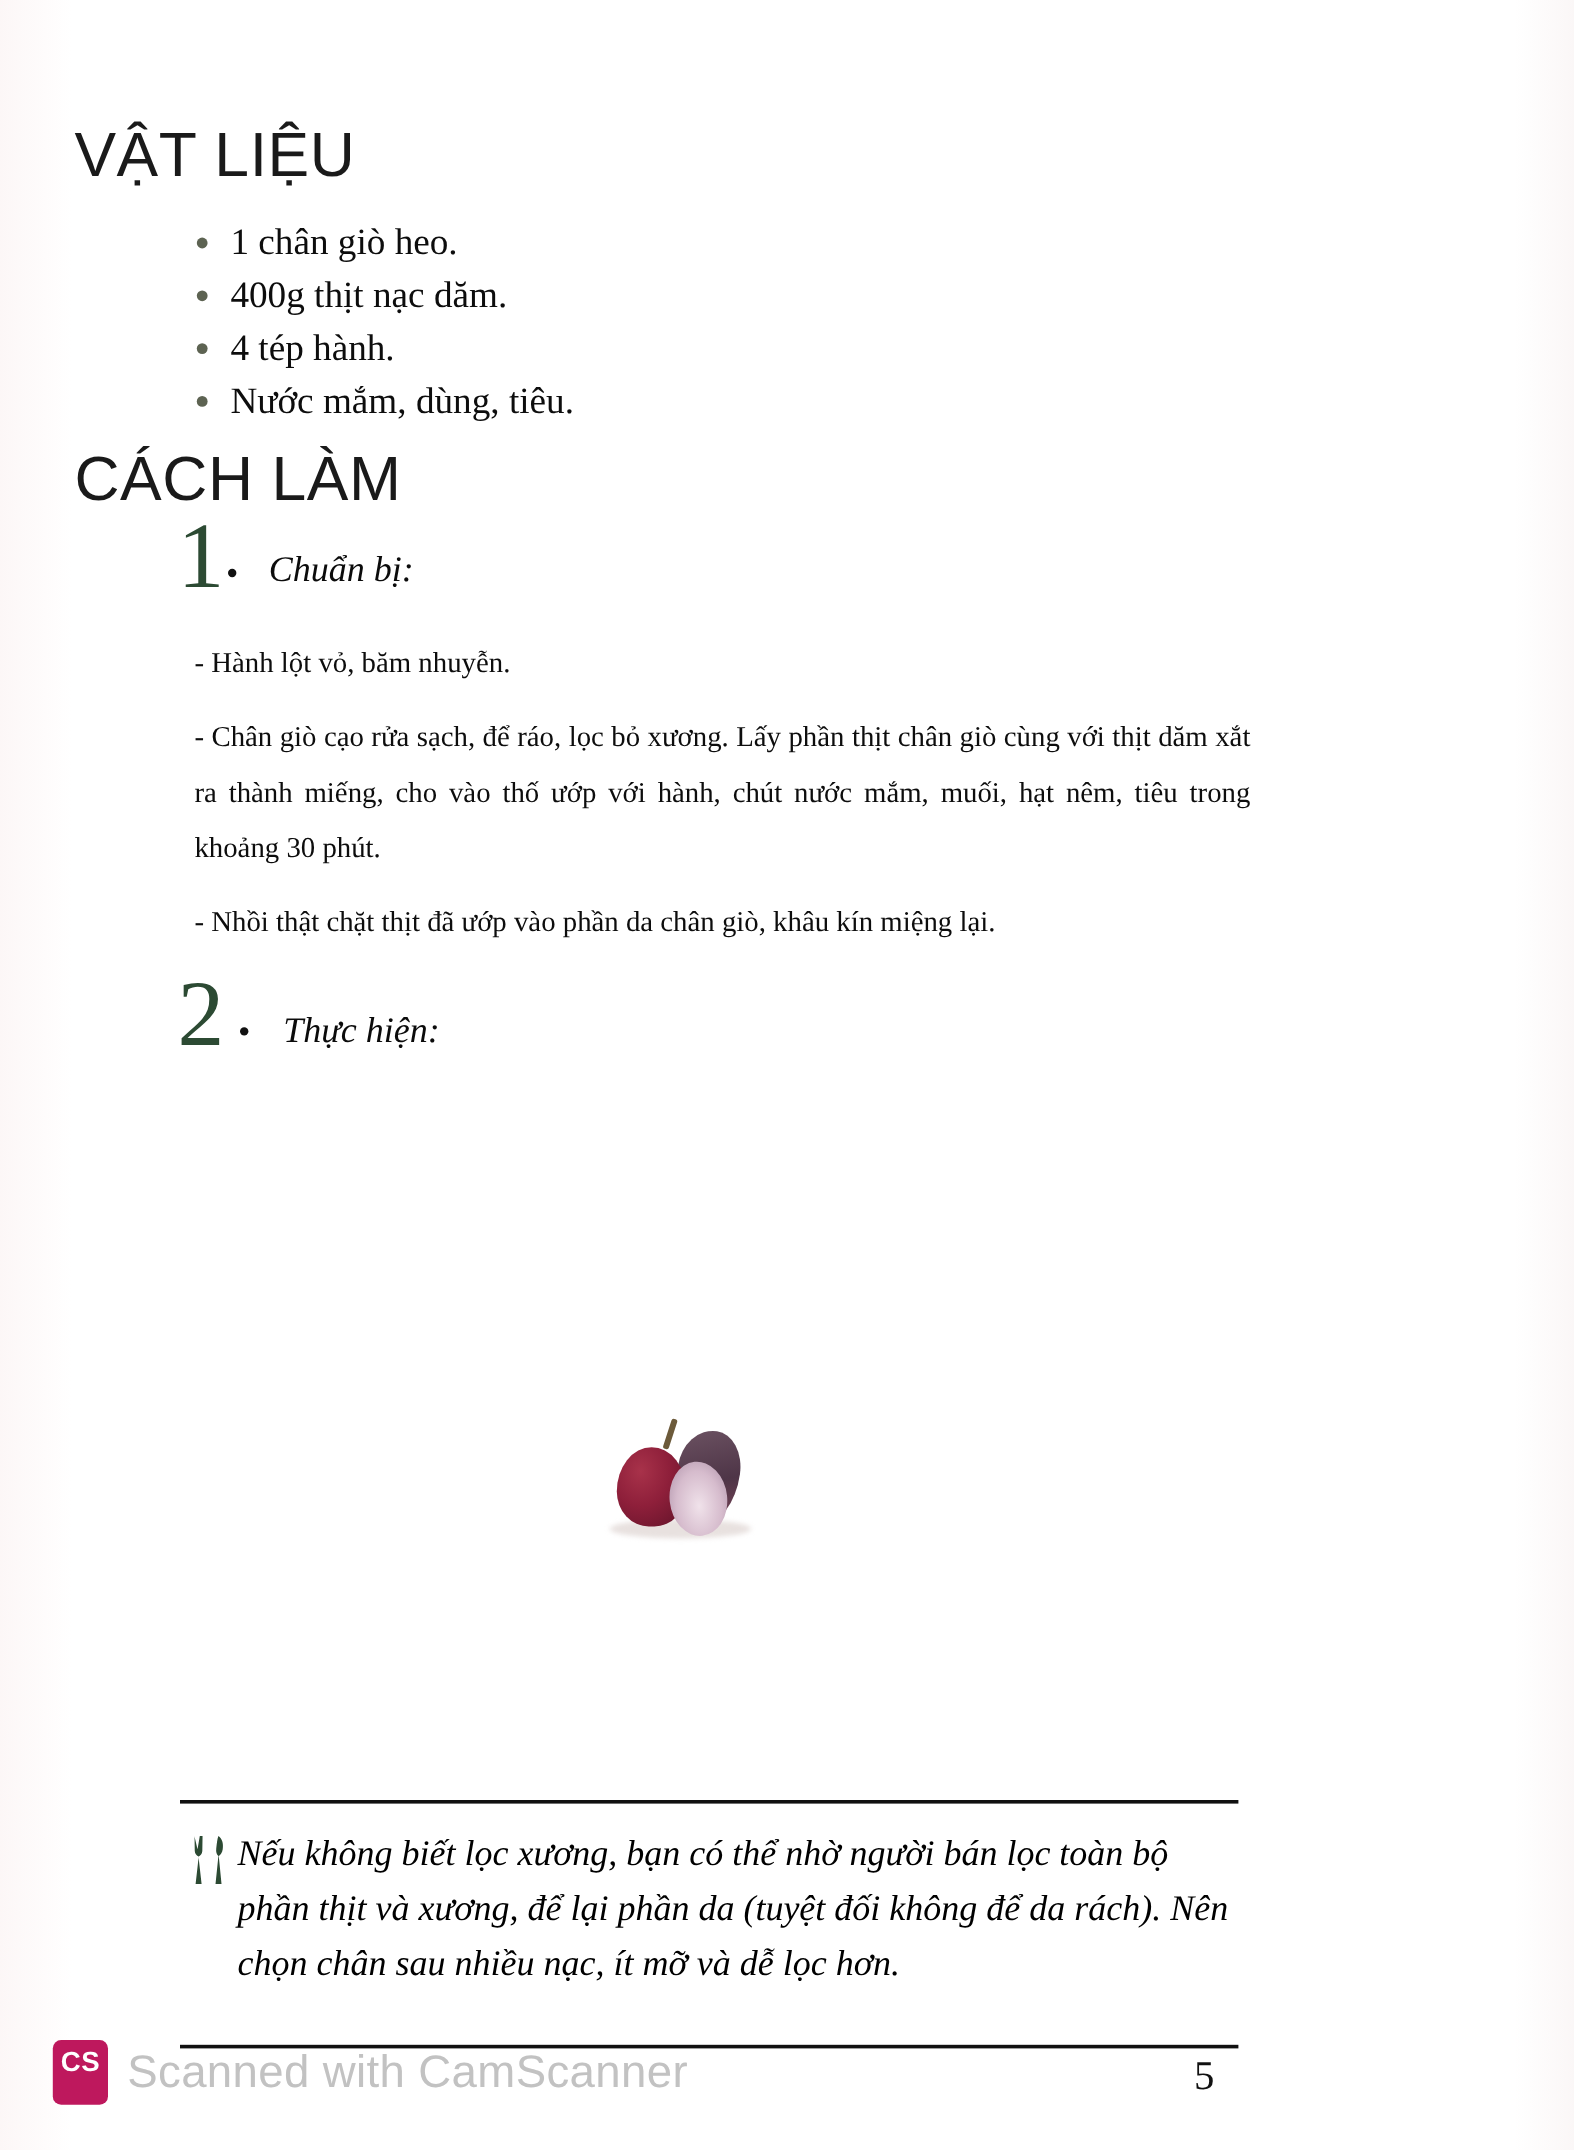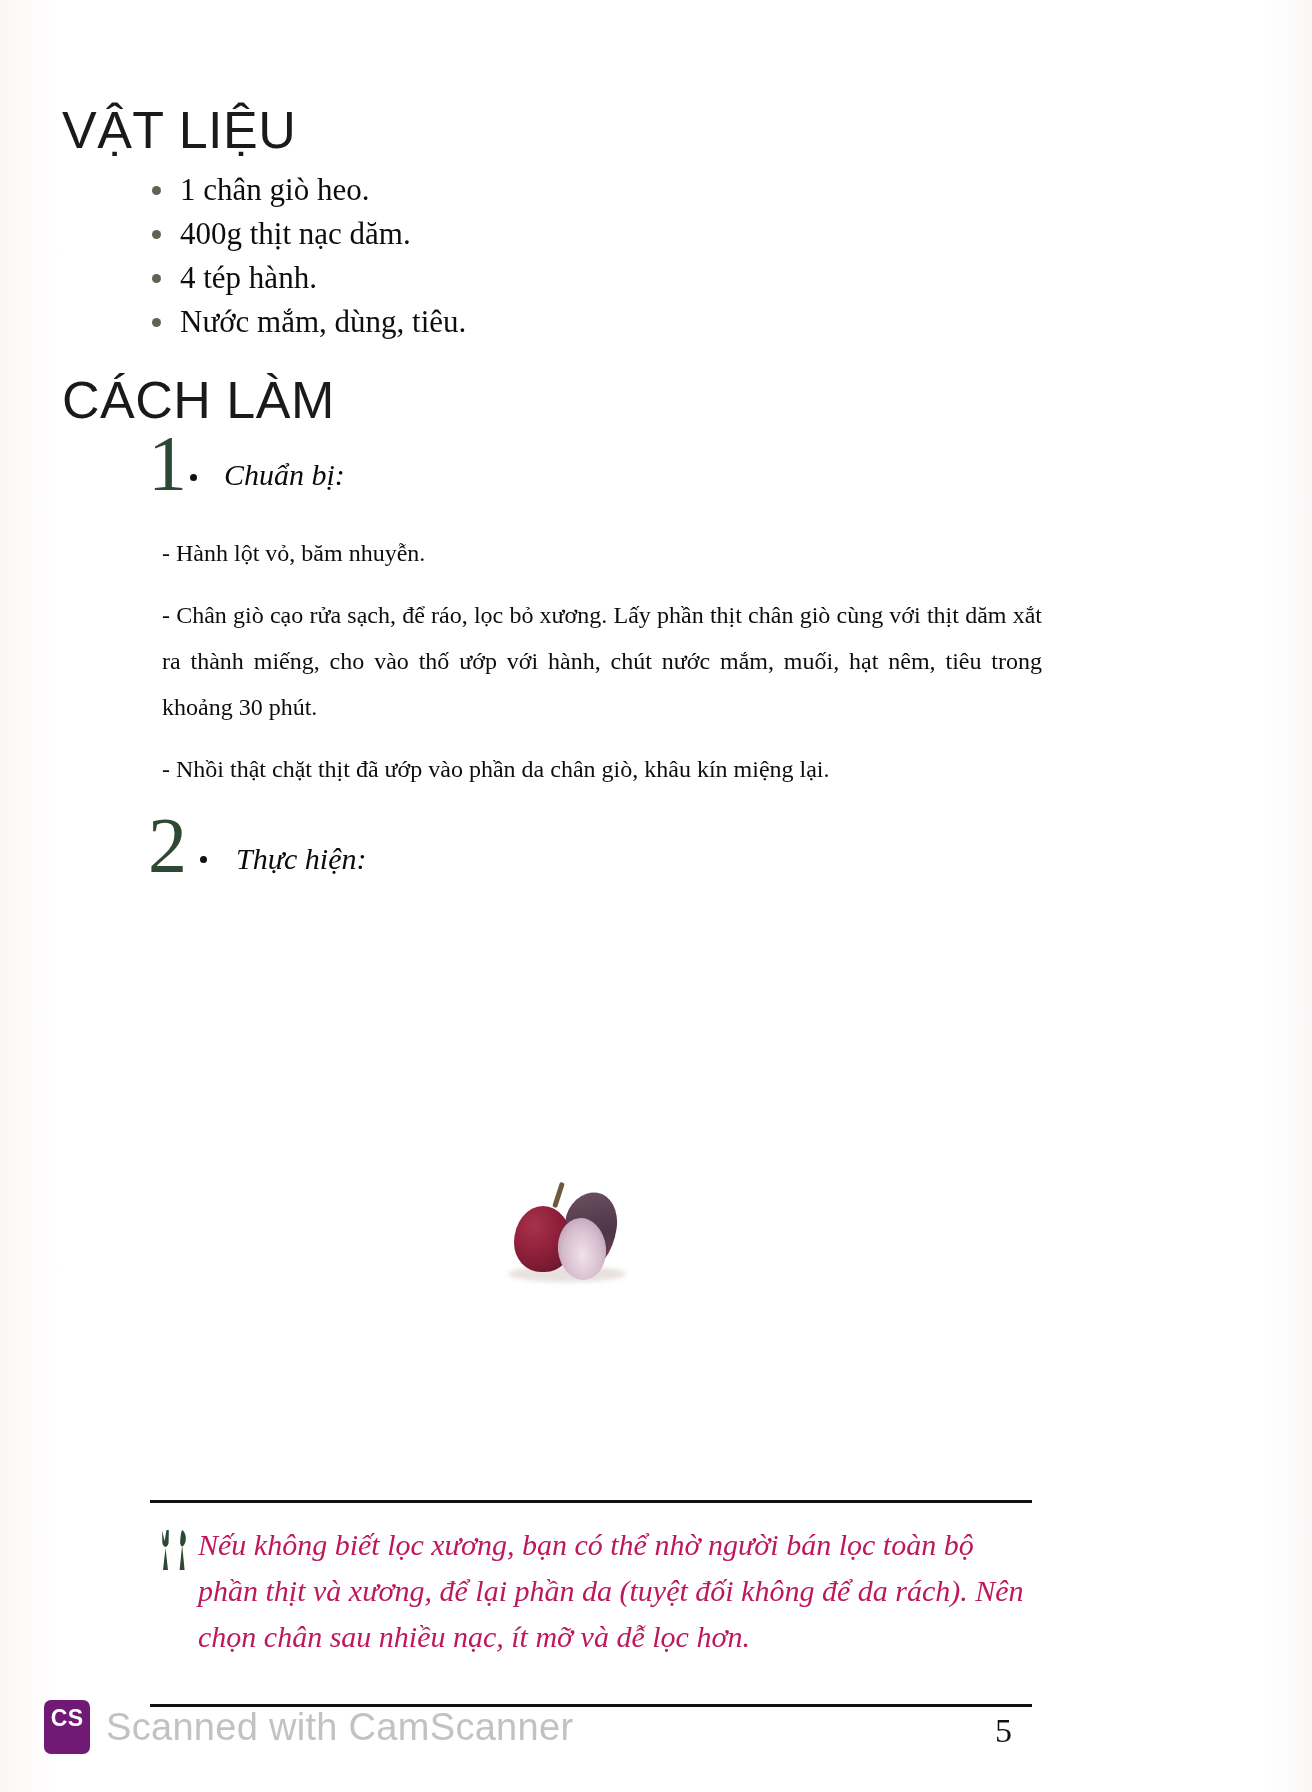--- a/index.html
+++ b/index.html
@@ -45,21 +45,21 @@
   #vat-lieu  { left: 62px;  top: 100px; }
   #cach-lam  { left: 62px;  top: 370px; }
 
   
   .ingredients {
     position: absolute;
     left: 150px;
     top: 168px;
     width: 700px;
     list-style: none;
-    margin: 0;
+    margin: 12px;
     padding: 0;
   }
   .ingredients li {
     position: relative;
     font-size: 31px;
     line-height: 44px;
     padding-left: 30px;
     color: #0d0d0d;
     white-space: nowrap;
   }
@@ -188,21 +188,21 @@
   #rule-bottom { top: 1704px; }
 
   .tip {
     position: absolute;
     left: 150px;
     top: 1522px;
     width: 884px;
     font-style: italic;
     font-size: 30px;
     line-height: 46px;
-    color: #be185d;
+    color: #000000;
     text-align: left;
   }
   .tip-icon {
     float: left;
     width: 34px;
     height: 40px;
     margin: 6px 8px 0 6px;
     position: relative;
   }
   .tip-text { display: block; padding-left: 48px; text-indent: 0; }
@@ -217,21 +217,21 @@
     gap: 16px;
     color: #c2c2c2;
     font-family: "Liberation Sans", sans-serif;
     font-size: 38px;
     letter-spacing: 0.3px;
   }
   .cs-badge {
     width: 46px;
     height: 54px;
     border-radius: 7px;
-    background: #701a75;
+    background: #be185d;
     color: #ffffff;
     font-size: 23px;
     font-weight: bold;
     display: flex;
     align-items: flex-start;
     justify-content: center;
     padding-top: 5px;
     box-sizing: border-box;
   }
 

